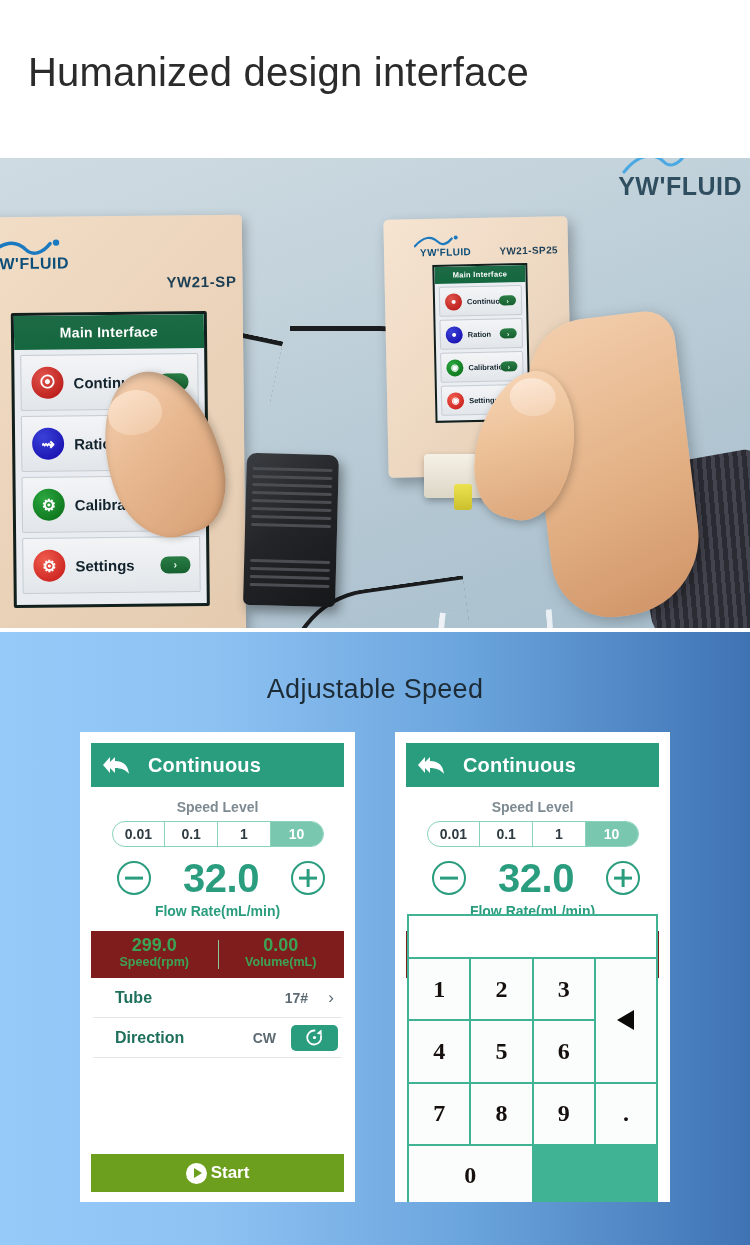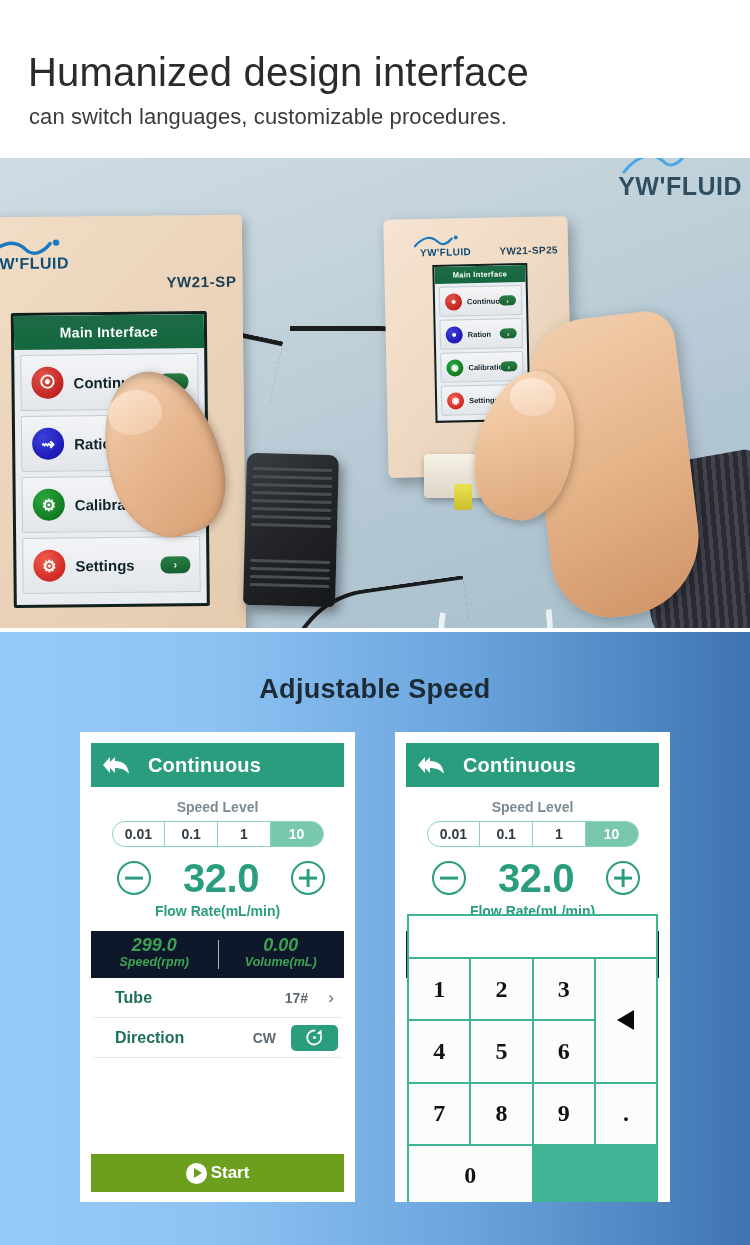--- a/index.html
+++ b/index.html
@@ -290,21 +290,21 @@
     left: 0; top: 632px;
     width: 750px; height: 613px;
     background: linear-gradient(90deg, #95caf9 0%, #8ec2f3 28%, #6ba5dd 62%, #3f73b4 100%);
     overflow: hidden;
   }
   .section-title {
     position: absolute;
     left: 0; right: 0; top: 42px;
     text-align: center;
     font-size: 27px;
-    font-weight: 700;
+    font-weight: 400;
     color: #1c2b36;
     letter-spacing: .3px;
   }
 
   .card {
     position: absolute;
     top: 100px;
     width: 275px; height: 470px;
     background: #ffffff;
     overflow: hidden;
@@ -388,24 +388,23 @@
   .rate-unit {
     text-align: center;
     color: #2a9d7f;
     font-size: 14px; font-weight: 700;
     margin-top: 5px;
   }
 
   .stats {
     margin: 12px 11px 0 11px;
     height: 47px;
-    background: #0f172a;
+    background: #7f1d1d;
     display: flex;
     position: relative;
-    font-style: italic;
   }
   .stat { flex: 1; text-align: center; padding-top: 5px; }
   .stat .v { font-size: 18px; color: #3da354; font-weight: 600; line-height: 1.05; }
   .stat .k { font-size: 12.5px; color: #3da354; font-weight: 600; }
   .stats::after {
     content:""; position:absolute; left: 50%; top: 9px;
     width: 1px; height: 29px; background: #8fc79a;
   }
 
   .row {
@@ -491,21 +490,20 @@
     letter-spacing: 1px;
     pointer-events: none;
     white-space: nowrap;
   }
 </style>
 </head>
 <body>
 
 <div class="header">
   <div class="header-title">Humanized design interface</div>
-  <div class="header-sub">can switch languages, customizable procedures.</div>
 </div>
 
 <div class="photo">
   <div class="desk"></div>
 
   <div class="cable-b"></div>
   <div class="cable-a"></div>
   <div class="cable-c"></div>
 
   <div class="dev-right">

